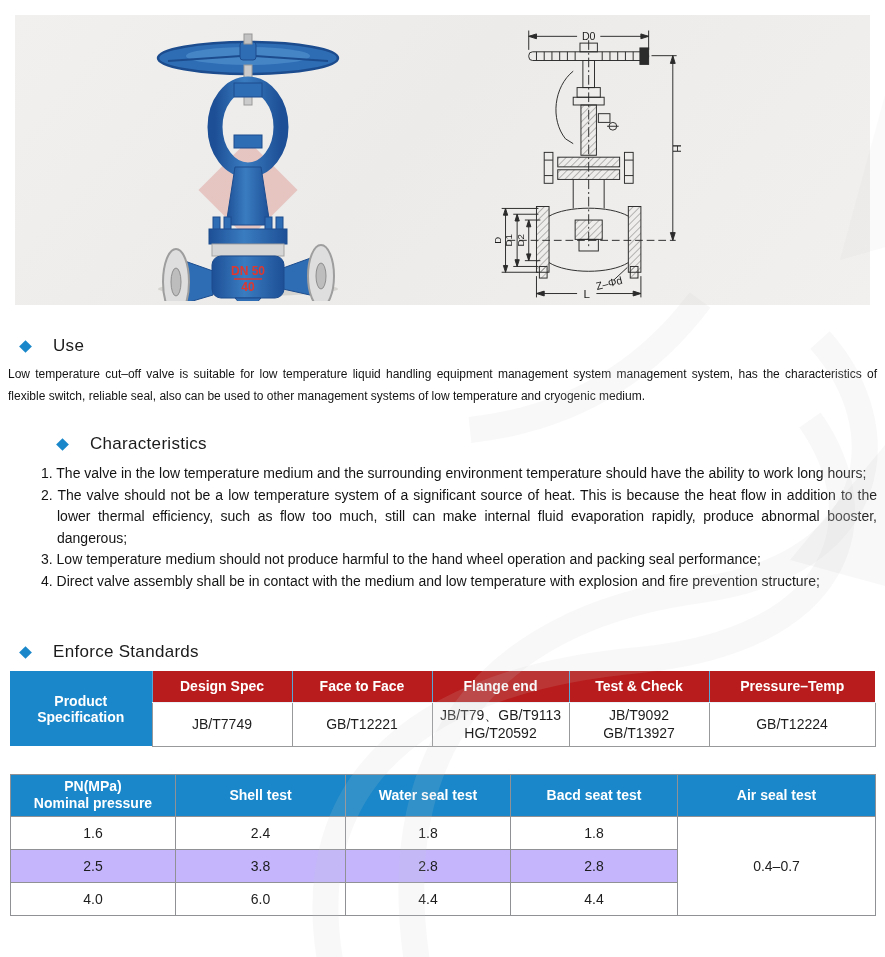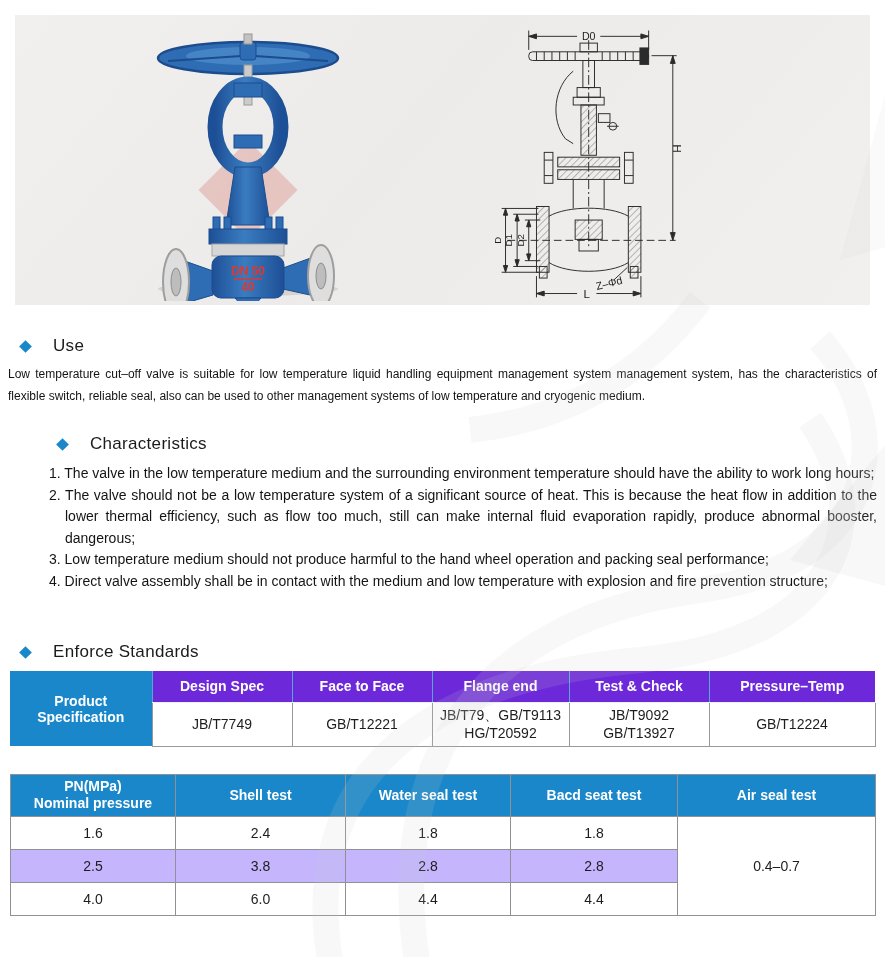--- a/index.html
+++ b/index.html
@@ -22,36 +22,36 @@
 
   
   .sec-head { display:flex; align-items:center; padding-left:21px; }
   .diamond  { width:9px; height:9px; background:#1987c9; transform:rotate(45deg); flex:0 0 auto; }
   .sec-title{ font-size:17px; font-weight:400; color:#1b1b1b; margin:0 0 0 23px; letter-spacing:.3px; }
 
   .sec-use  { margin-top:31px; }
   .body-text{ margin:8px 8px 0 8px; font-size:12px; line-height:21.5px; text-align:justify; color:#141414; }
 
   .sec-char { margin-top:27px;padding-left:37px; }
-  .char-list{ margin:9px 8px 0 12px; }
+  .char-list{ margin:9px 8px 0 4px; }
   .char-item{ font-size:14px; line-height:21.5px; text-align:justify; color:#141414;
               padding-left:16px; text-indent:-16px; }
 
   .sec-enf  { margin-top:50px; }
   .sec-perf { margin-top:27px; }
 
   table { border-collapse:collapse; table-layout:fixed; margin:9px 0 0 10px; width:865px; }
   th, td { text-align:center; vertical-align:middle; font-size:14px; padding:0 4px; }
 
   
   .enforce .prod {
     background:#1987c9; color:#ffffff; font-weight:bold; line-height:16px; padding:0 16px;
   }
   .enforce th {
-    background:#6d28d9; color:#ffffff; font-weight:bold; height:31px;
+    background:#b91c1c; color:#ffffff; font-weight:bold; height:31px;
     border-left:1px solid #55a7d7; border-bottom:1px solid #e9f2f9;
   }
   .enforce td.val {
     height:44px; background:#ffffff; color:#1d1d1d;
     border:1px solid #97999b; line-height:18px;
   }
 
   
   .perf th {
     background:#1987c9; color:#ffffff; font-weight:bold; height:42px;

